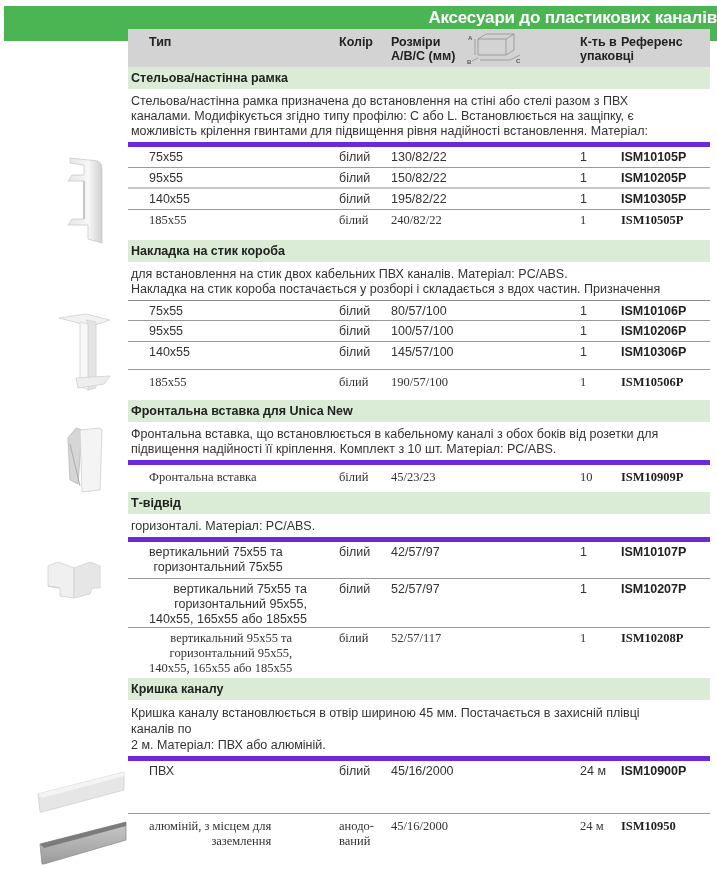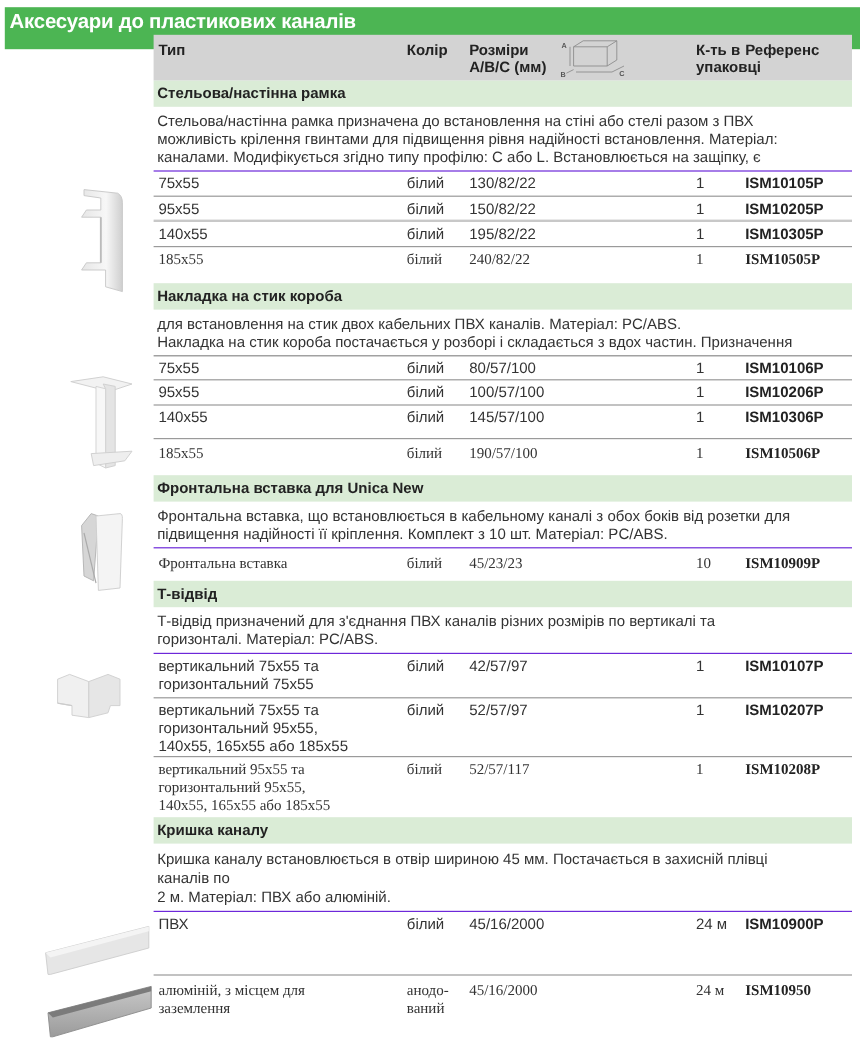--- a/index.html
+++ b/index.html
@@ -1,32 +1,32 @@
 <!DOCTYPE html>
 <html><head>
   <meta charset="utf-8">
   <style>
     * { margin: 0; padding: 0; box-sizing: border-box; }
     html, body { width: 717px; height: 869px; background: #ffffff; overflow: hidden; }
     body { position: relative; font-family: "Liberation Sans", sans-serif; color: #222; font-size: 12.5px; }
 
-    .title-bar { position: absolute; left: 4px; top: 6px; width: 713px; height: 35px; background: #4cb553; color: #fff; font-weight: bold; font-size: 17px; padding-left: 4px; line-height: 23px; letter-spacing: -0.2px; }
+    .title-bar { position: absolute; left: 4px; top: 6px; width: 713px; height: 35px; background: #4cb553; color: #fff; font-weight: bold; font-size: 17px; padding-left: 4px; line-height: 23px; letter-spacing: -0.2px; text-align: right; }
 
     .table { position: absolute; left: 128px; top: 29px; width: 582px; }
     .hdr { background: #d3d3d3; height: 38px; position: relative; font-weight: bold; font-size: 12.5px; color: #222; }
     .hdr span { position: absolute; top: 6px; line-height: 14px; }
 
-    .col-type { left: 4px; }
+    .col-type { left: 21px; text-align: right; }
     .col-color { left: 211px; }
     .col-size { left: 263px; }
     .col-qty { left: 424px; margin-left: 28px; }
     .col-ref { left: 493px; }
 
     .section-title { background: #daecd6; height: 22px; line-height: 22px; padding-left: 3px; font-weight: bold; font-size: 12.5px; color: #222; }
-    .desc { padding: 5px 3px 3px 3px; line-height: 15px; font-size: 12.5px; color: #333; border-bottom: 1px solid #6d28d9; }
+    .desc { padding: 5px 3px 3px 3px; line-height: 15px; font-size: 12.5px; color: #333; border-bottom: 5px solid #6d28d9; }
     .row { position: relative; border-bottom: 1px solid #9a9a9a; font-size: 12.5px; color: #333; }
     .row span { position: absolute; top: 3px; line-height: 15px; }
     .row .ref { font-weight: bold; color: #222; }
     .row.nobr { border-bottom: none; font-family: Liberation Serif, serif; }
     .row.thick { border-bottom: 2px solid #c8c8c8; }
 
     .img { position: absolute; }
     .dim-icon { position: absolute; left: 88px; top: 2px; }
   </style>
 </head>
@@ -105,22 +105,22 @@
     <span class="col-qty">
       <span style="position:static;display:block">К-ть в</span>
       <span style="position:static;display:block">упаковці</span>
     </span>
     <span class="col-ref">Референс</span>
   </div>
 
   <div class="section-title">Стельова/настінна рамка</div>
   <div class="desc">
     <div>Стельова/настінна рамка призначена до встановлення на стіні або стелі разом з ПВХ</div>
+      <div>каналами. Модифікується згідно типу профілю: C або L. Встановлюється на защіпку, є</div>
       <div>можливість крілення гвинтами для підвищення рівня надійності встановлення. Матеріал:</div>
-      <div>каналами. Модифікується згідно типу профілю: C або L. Встановлюється на защіпку, є</div>
   </div>
   <div class="row" style="height:21px">
     <span class="col-type">75x55</span>
       <span class="col-color">білий</span>
       <span class="col-size">130/82/22</span>
       <span class="col-qty">1</span>
       <span class="col-ref ref">ISM10105P</span>
   </div>
   <div class="row thick" style="height:21px">
     <span class="col-type">95x55</span>
@@ -186,21 +186,20 @@
   <div class="row nobr" style="height:27px">
     <span class="col-type" style="top:5px">Фронтальна вставка</span>
       <span class="col-color" style="top:5px">білий</span>
       <span class="col-size" style="top:5px">45/23/23</span>
       <span class="col-qty" style="top:5px">10</span>
       <span class="col-ref ref" style="top:5px">ISM10909P</span>
   </div>
 
   <div class="section-title">Т-відвід</div>
   <div class="desc">
-    <div>Т-відвід призначений для з'єднання ПВХ каналів різних розмірів по вертикалі та</div>
       <div>горизонталі. Матеріал: PC/ABS.</div>
   </div>
   <div class="row" style="height:37px">
     <span class="col-type">
         <span style="position:static;display:block">вертикальний 75x55 та</span>
         <span style="position:static;display:block">горизонтальний 75x55</span>
       </span>
     <span class="col-color">білий</span>
       <span class="col-size">42/57/97</span>
       <span class="col-qty">1</span>

